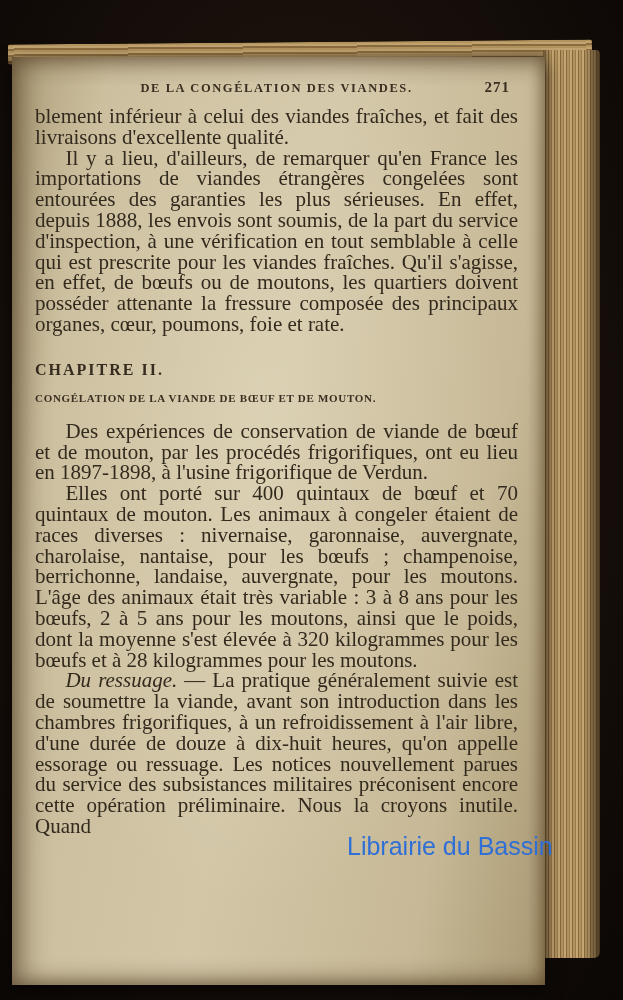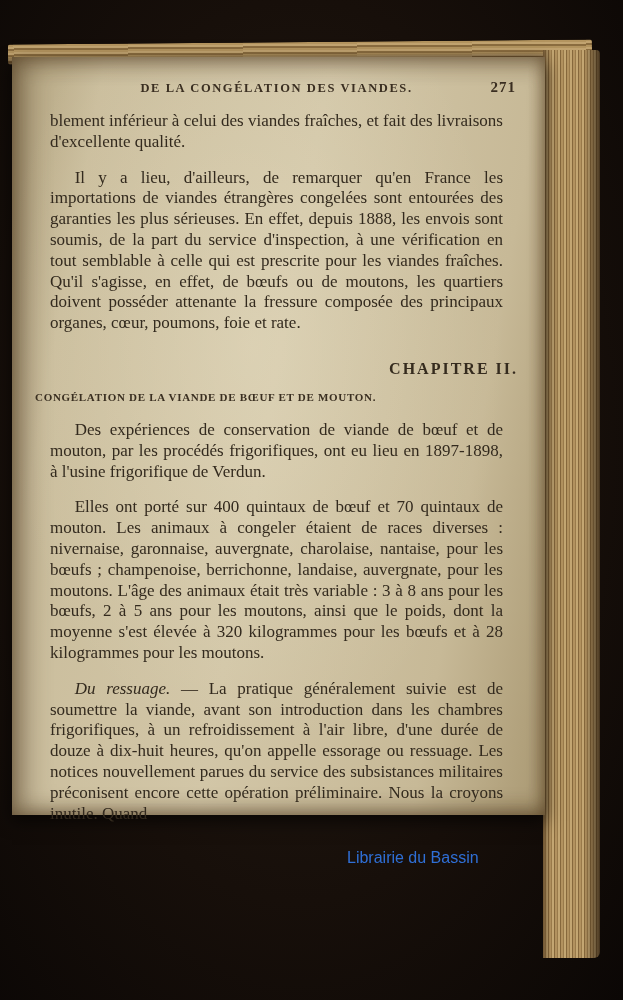--- a/index.html
+++ b/index.html
@@ -32,21 +32,21 @@
     left: 543px; top: 50px;
     width: 57px; height: 908px;
     background:
       linear-gradient(90deg, rgba(60,38,16,0.55) 0%, rgba(60,38,16,0) 14%, rgba(60,38,16,0) 72%, rgba(22,12,5,0.65) 100%),
       repeating-linear-gradient(90deg, #b2925f 0 2px, #997a4a 2px 3px, #c3a672 3px 5px, #86683c 5px 6px);
     border-radius: 0 4px 6px 0;
   }
   .page {
     position: absolute;
     left: 12px; top: 57px;
-    width: 533px; height: 758px;
+    width: 533px; height: 928px;
     background:
       radial-gradient(ellipse at 45% 38%, rgba(255,250,228,0.22), rgba(0,0,0,0) 62%),
       linear-gradient(100deg, #b1a27e 0%, #cabd9c 14%, #d2c6a7 48%, #c7b997 80%, #a99872 100%);
     box-shadow:
       inset 14px 0 26px rgba(58,38,16,0.38),
       inset -5px 0 12px rgba(80,52,22,0.28),
       inset 0 10px 18px rgba(70,48,20,0.25),
       inset 0 -8px 16px rgba(70,48,20,0.22),
       0 6px 16px rgba(0,0,0,0.65);
     box-sizing: border-box;
@@ -57,52 +57,52 @@
     position: relative;
     text-align: center;
     font-size: 12.5px;
     font-weight: bold;
     letter-spacing: 1.6px;
     color: #3a2e21;
     margin-bottom: 10px;
   }
   .page-number {
     position: absolute;
-    right: 2px; top: -2px;
+    right: 8px; top: -2px;
     font-size: 15px;
     letter-spacing: 1px;
   }
   .para {
-    margin: 15px;
-    font-size: 17px;
+    margin: 0;
+    font-size: 21px;
     line-height: 20.8px;
     text-align: justify;
     color: #332a1e;
   }
   .para.indent { text-indent: 1.45em; }
   .chapter-title {
     margin: 26px 0 13px 0;
-    text-align: right;
+    text-align: left;
     font-size: 16px;
     font-weight: bold;
     letter-spacing: 2px;
     color: #352b1e;
   }
   .chapter-subtitle {
     margin: 0 0 17px 0;
     font-size: 11px;
     font-weight: bold;
     letter-spacing: 0.7px;
     color: #3a2f21;
   }
   .watermark {
     position: absolute;
-    left: 347px; top: 849px;
+    left: 347px; top: 832px;
     font-family: "Liberation Sans", sans-serif;
-    font-size: 16px;
+    font-size: 25px;
     color: #2f6fd6;
     white-space: nowrap;
     z-index: 5;
   }
 </style>
 </head>
 <body>
 
 <div class="photo">
 

